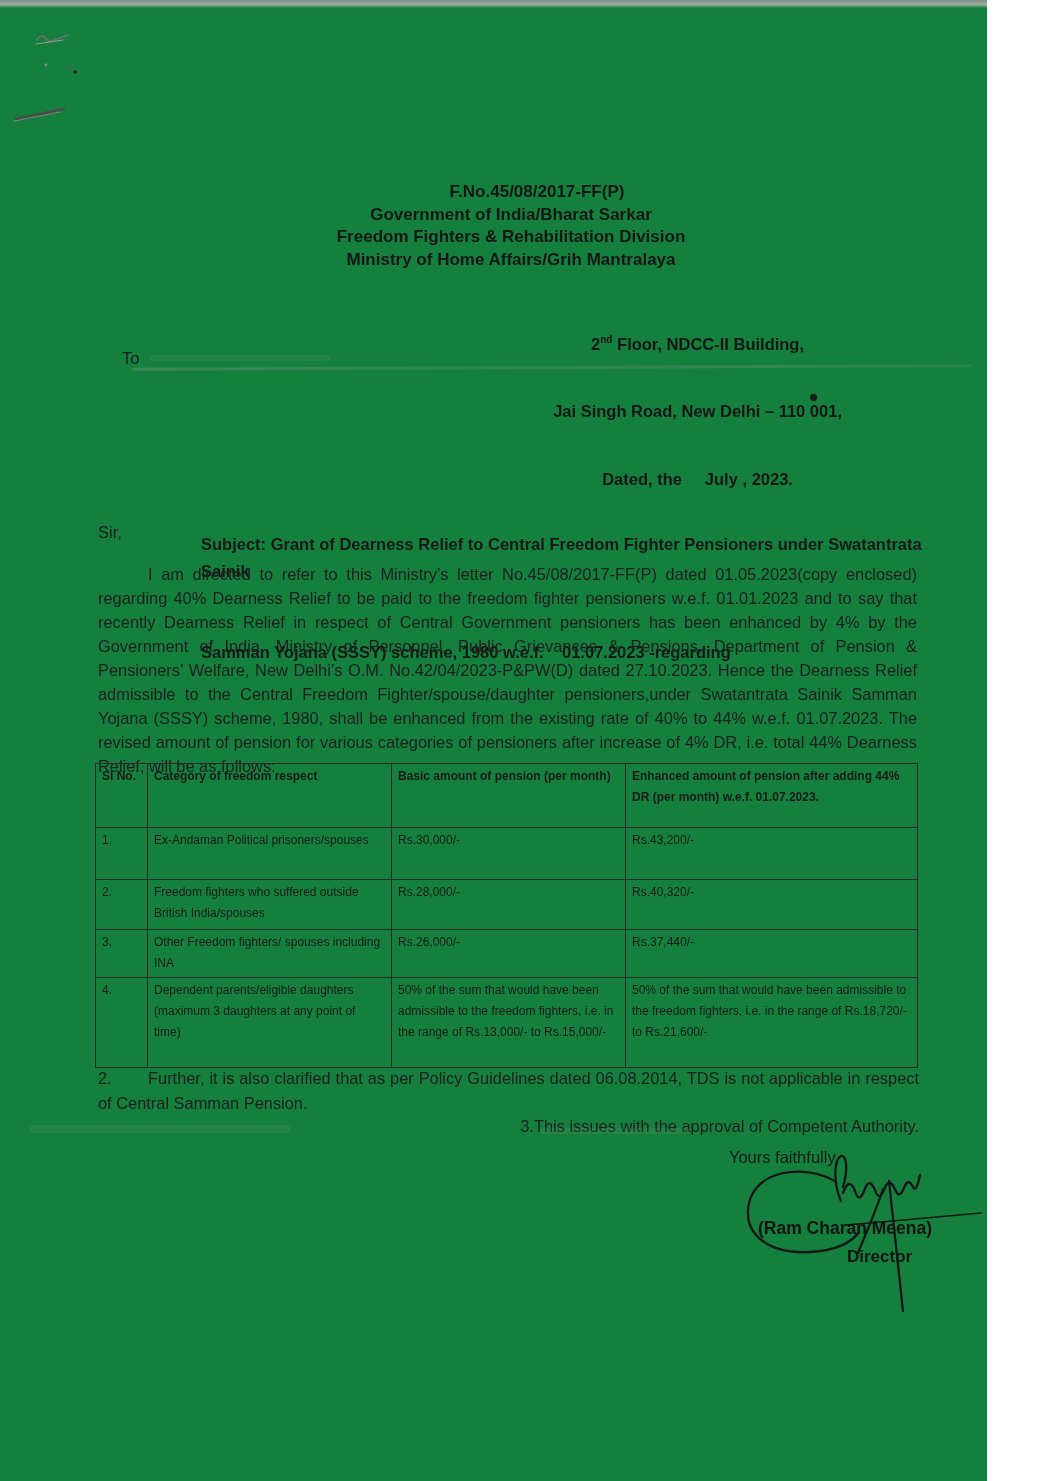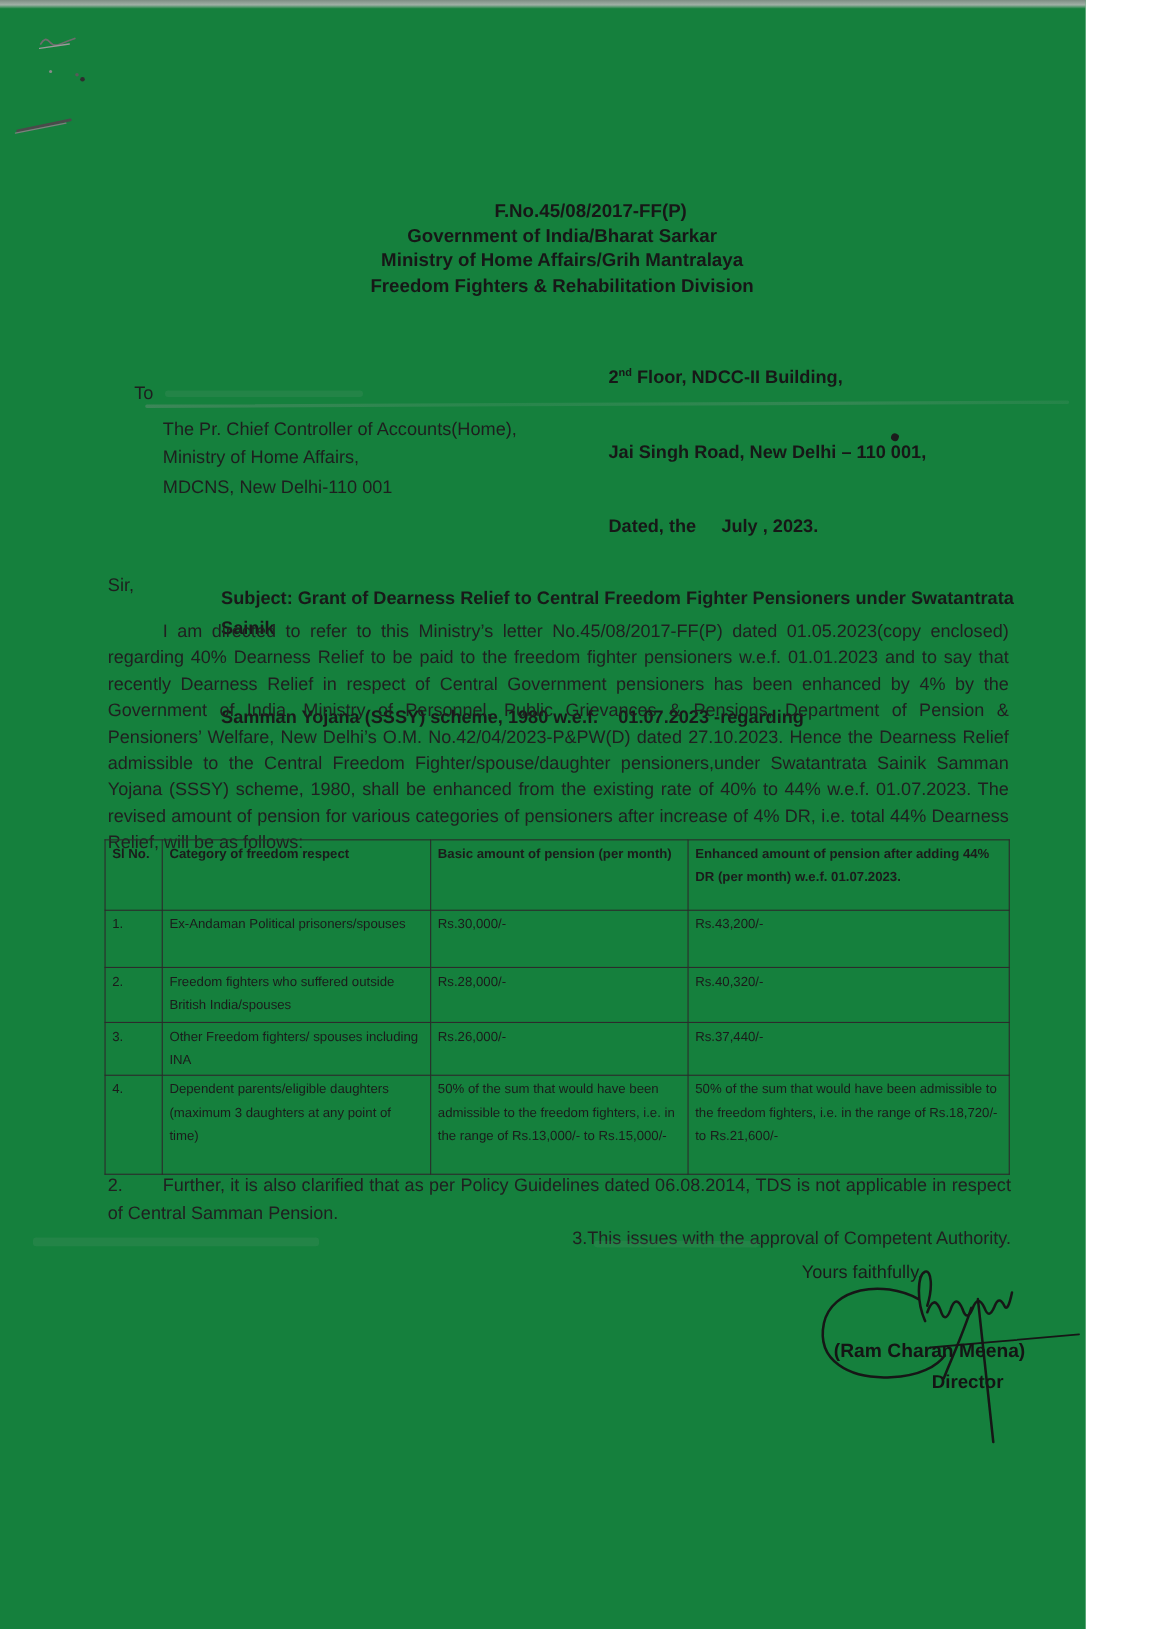--- a/index.html
+++ b/index.html
@@ -27,21 +27,21 @@
     background:#1c1c1c;border-radius:55% 45% 50% 60%;transform:rotate(20deg);
   }
   .letterhead{
     position:absolute;top:181px;left:0;width:1022px;
     text-align:center;font-weight:bold;font-size:17px;line-height:22.5px;
     color:#171717;
   }
   .letterhead .l1{margin-left:52px;}
   .addr-block{
     position:absolute;top:284px;right:145px;
-    text-align:left;font-weight:bold;font-size:16.5px;line-height:22.6px;
+    text-align:center;font-weight:bold;font-size:16.5px;line-height:22.6px;
     color:#171717;white-space:pre;
   }
   sup{font-size:10px;}
   .to-label{position:absolute;top:349px;left:98px;font-size:16.5px;margin-left:24px;}
   .recipient{position:absolute;top:377px;left:148px;font-size:16.5px;line-height:26.3px;}
   .subject{
     position:absolute;top:477px;left:182px;width:745px;
     font-weight:bold;font-size:16.5px;line-height:27px;color:#191919;
     white-space:pre-wrap;
     margin-left:19px;
@@ -90,39 +90,34 @@
     <circle cx="46" cy="47" r="1.4" fill="#8a8a8a"></circle>
     <circle cx="70" cy="50" r="1.6" fill="#5a5a5a"></circle>
     <circle cx="75" cy="54" r="2.1" fill="#2e2e2e"></circle>
     <path d="M16 101 L64 91" fill="none" stroke="#4a4a4a" stroke-width="2.4" stroke-linecap="round"></path>
     <path d="M14 103 L60 94" fill="none" stroke="#7e7e7e" stroke-width="1.1" stroke-linecap="round"></path>
   </svg>
 
   <div class="letterhead">
     <div class="l1">F.No.45/08/2017-FF(P)</div>
     <div>Government of India/Bharat Sarkar</div>
+    <div>Freedom Fighters &amp; Rehabilitation Division</div>
     <div>Ministry of Home Affairs/Grih Mantralaya</div>
-    <div>Freedom Fighters &amp; Rehabilitation Division</div>
   </div>
 
   <div class="addr-block">
     <div><span>2</span><sup>nd</sup><span> Floor, NDCC-II Building,</span></div>
     <div>Jai Singh Road, New Delhi – 110 001,</div>
     <div>Dated, the     July , 2023.</div>
   </div>
 
   <div class="to-label">To</div>
   <div class="faint-rule"></div>
   <div class="ink-dot"></div>
 
-  <div class="recipient">
-    <div>The Pr. Chief Controller of Accounts(Home),</div>
-    <div>Ministry of Home Affairs,</div>
-    <div>MDCNS, New Delhi-110 001</div>
-  </div>
 
   <div class="subject">
     <div>Subject: Grant of Dearness Relief to Central Freedom Fighter Pensioners under Swatantrata Sainik</div>
     <div>Samman Yojana (SSSY) scheme, 1980 w.e.f.    01.07.2023 -regarding</div>
   </div>
 
   <div class="salutation">Sir,</div>
 
   <p class="body-para">I am directed to refer to this Ministry’s letter No.45/08/2017-FF(P) dated 01.05.2023(copy enclosed) regarding 40% Dearness Relief to be paid to the freedom fighter pensioners w.e.f. 01.01.2023 and to say that recently Dearness Relief in respect of Central Government pensioners has been enhanced by 4% by the Government of India, Ministry of Personnel, Public Grievances &amp; Pensions, Department of Pension &amp; Pensioners’ Welfare, New Delhi’s O.M. No.42/04/2023-P&amp;PW(D) dated 27.10.2023. Hence the Dearness Relief admissible to the Central Freedom Fighter/spouse/daughter pensioners,under Swatantrata Sainik Samman Yojana (SSSY) scheme, 1980, shall be enhanced from the existing rate of 40% to 44% w.e.f. 01.07.2023. The revised amount of pension for various categories of pensioners after increase of 4% DR, i.e. total 44% Dearness Relief, will be as follows:</p>
 

